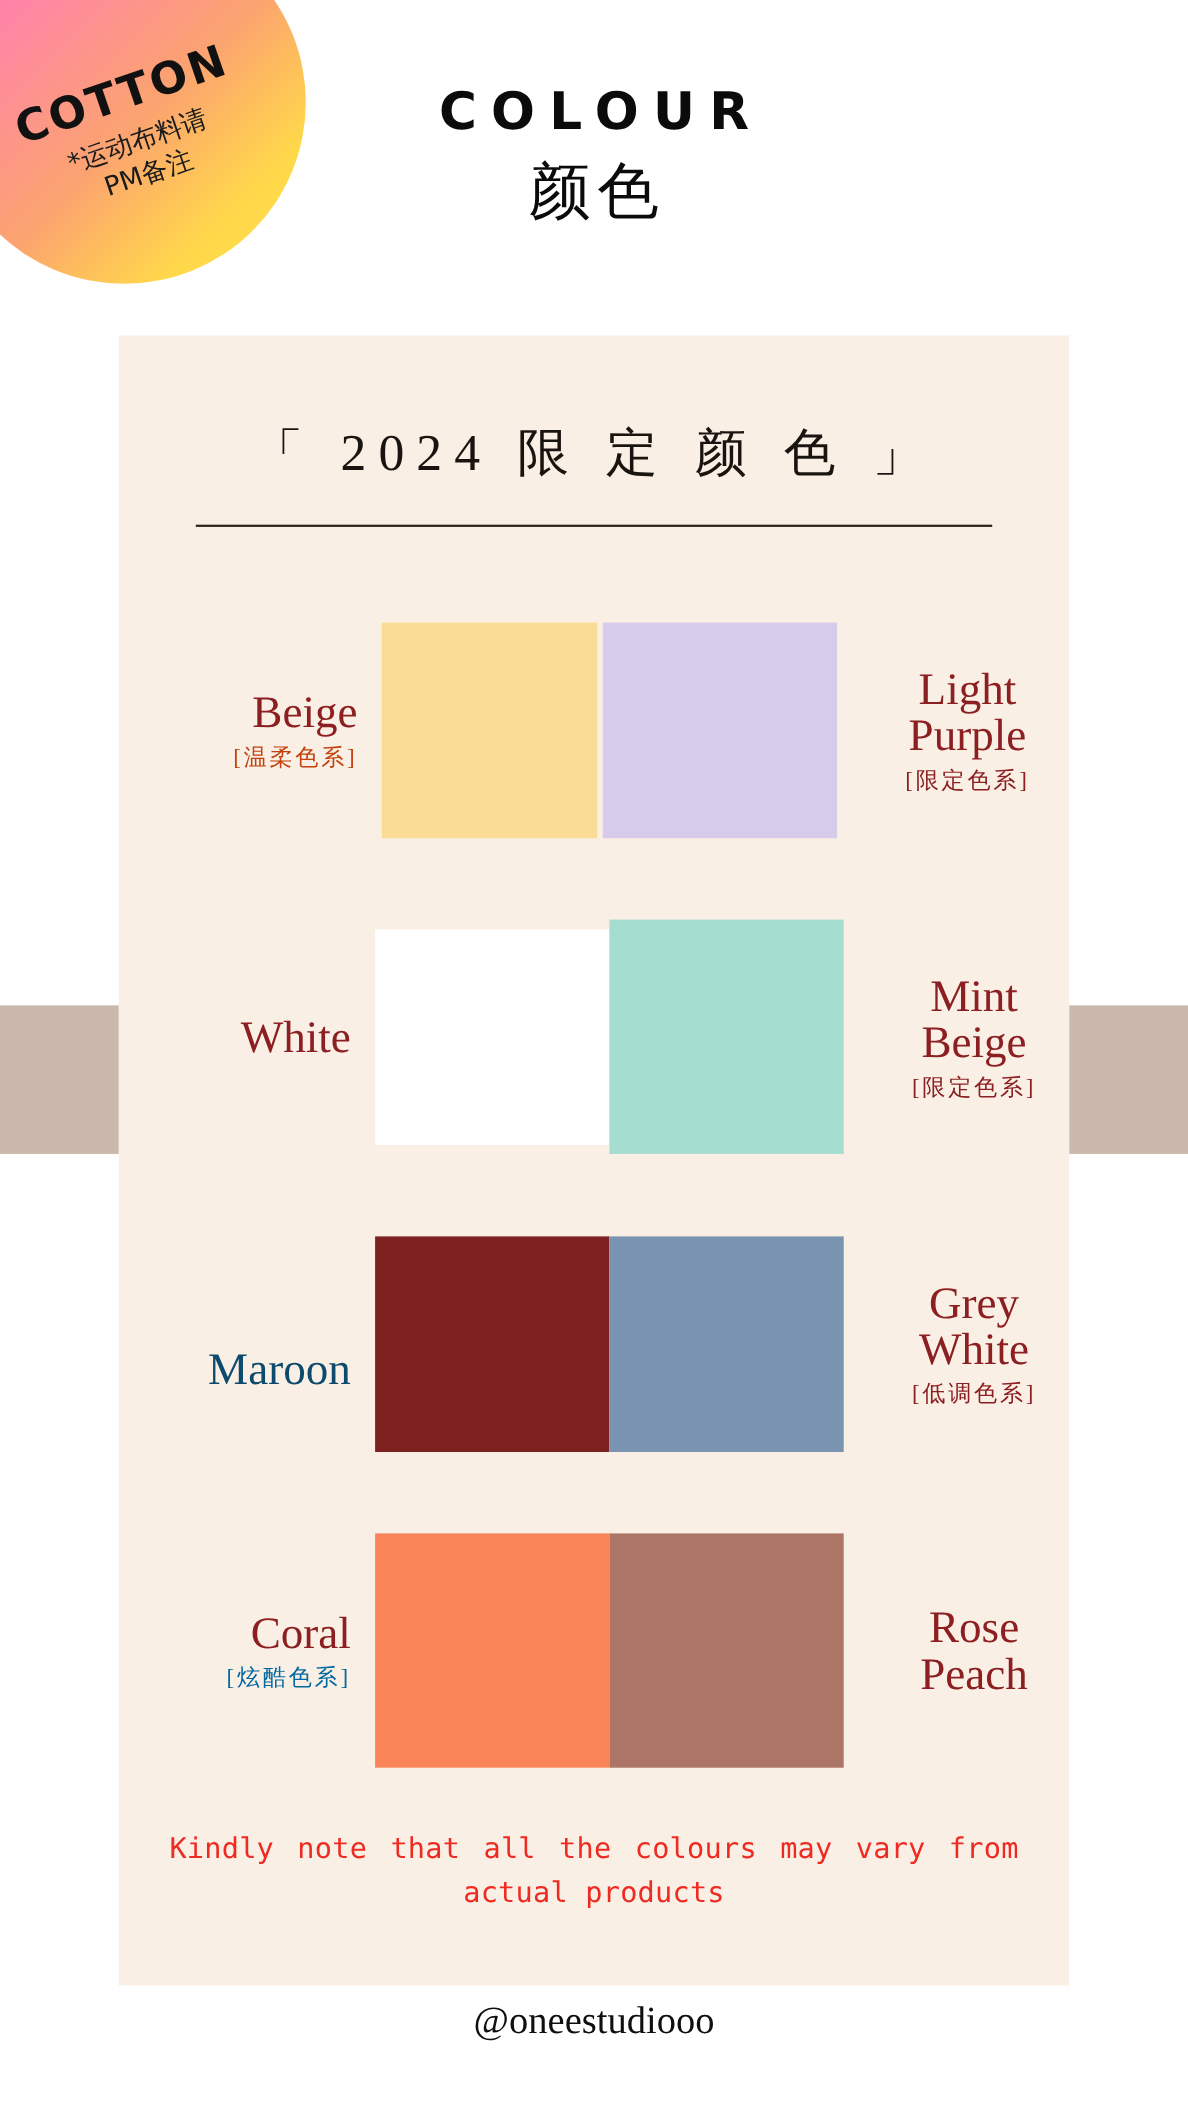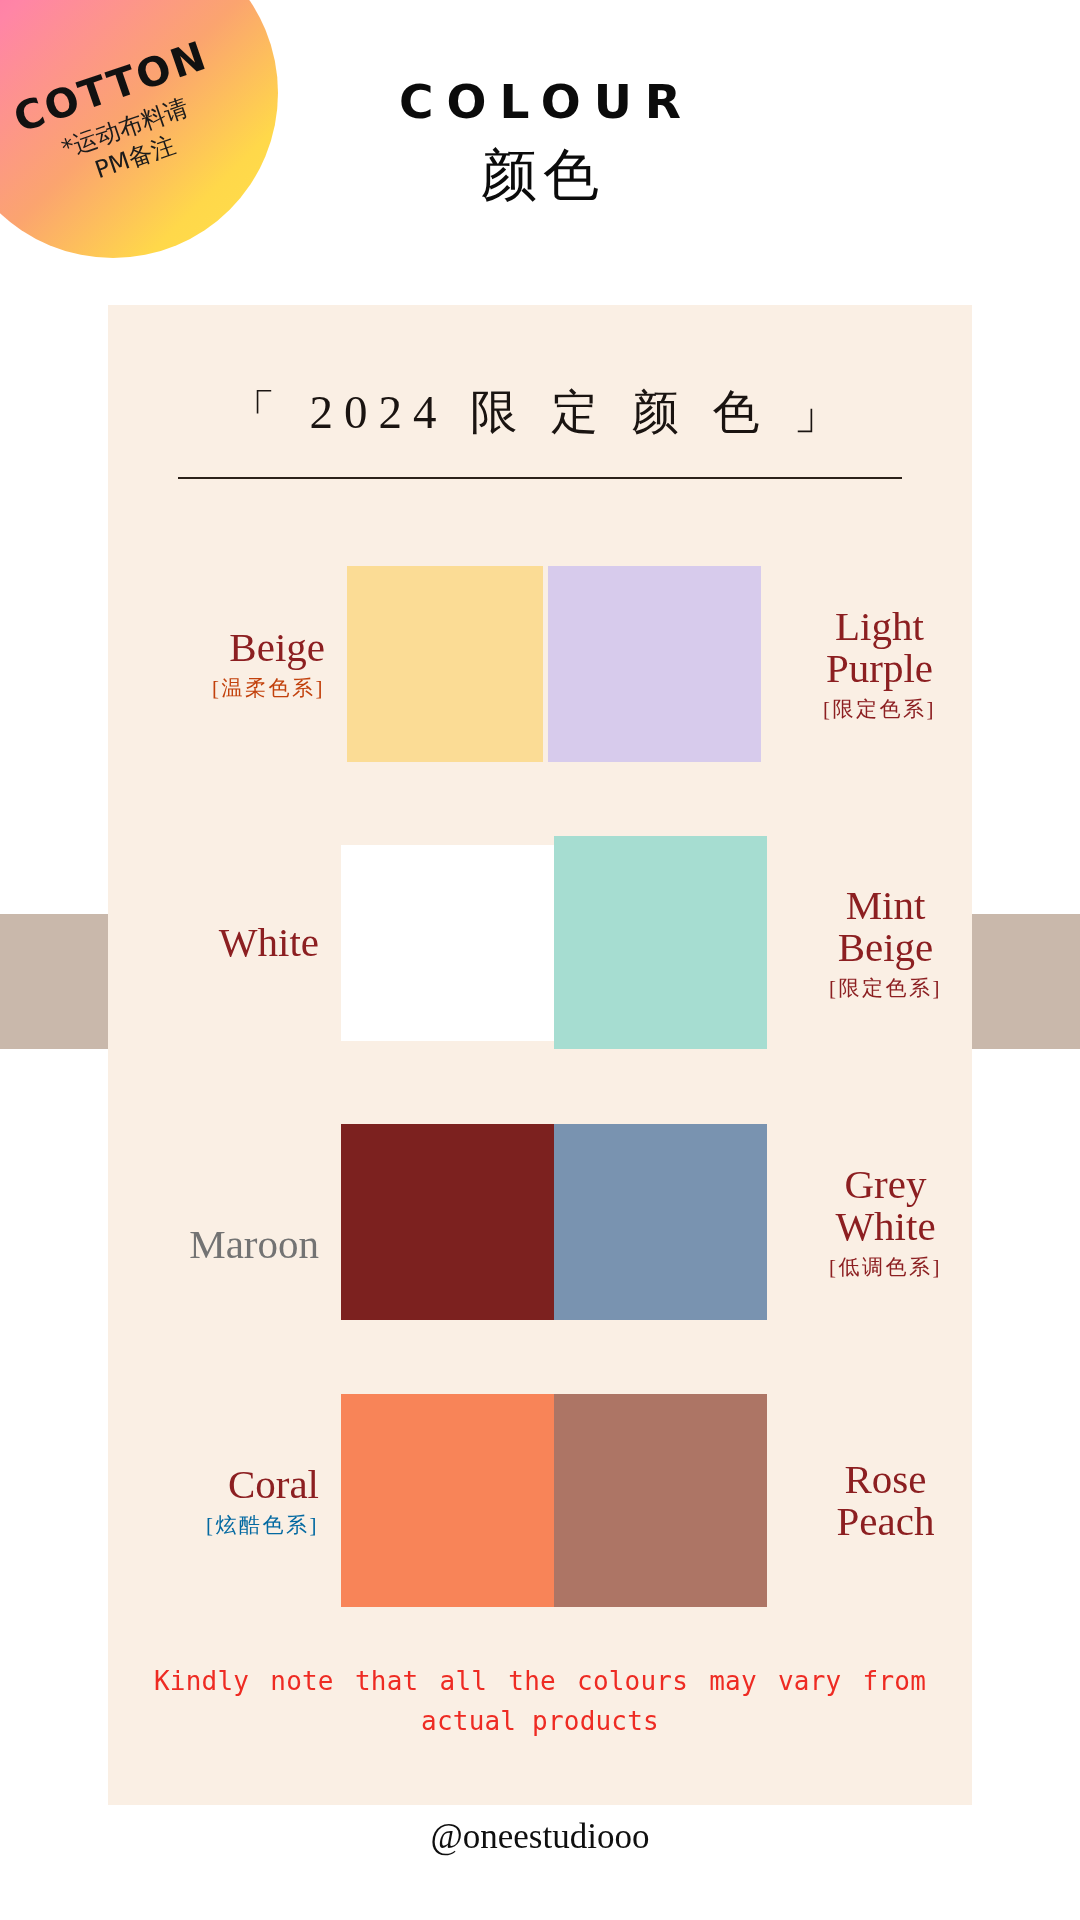--- a/index.html
+++ b/index.html
@@ -177,21 +177,21 @@
               <div>Mint</div>
               <div>Beige</div>
             </div>
             <div class="label-cn" style="color: rgb(140, 31, 33);">[限定色系]</div>
           </div>
         </div>
       </div>
       <div class="row">
         <div class="cell cell-left">
           <div class="label label-left">
-            <div class="label-name" style="color: #737373; margin-top: 47px;">
+            <div class="label-name" style="color: #0c4a6e; margin-top: 47px;">
               <div>Maroon</div>
             </div>
           </div>
           <div class="swatch" style="background: rgb(124, 33, 31); width: 213px; height: 196px;"></div>
         </div>
         <div class="cell cell-right">
           <div class="swatch" style="background: rgb(121, 147, 176); width: 213px; height: 196px;"></div>
           <div class="label label-right">
             <div class="label-name" style="color: rgb(140, 31, 33);">
               <div>Grey</div>

